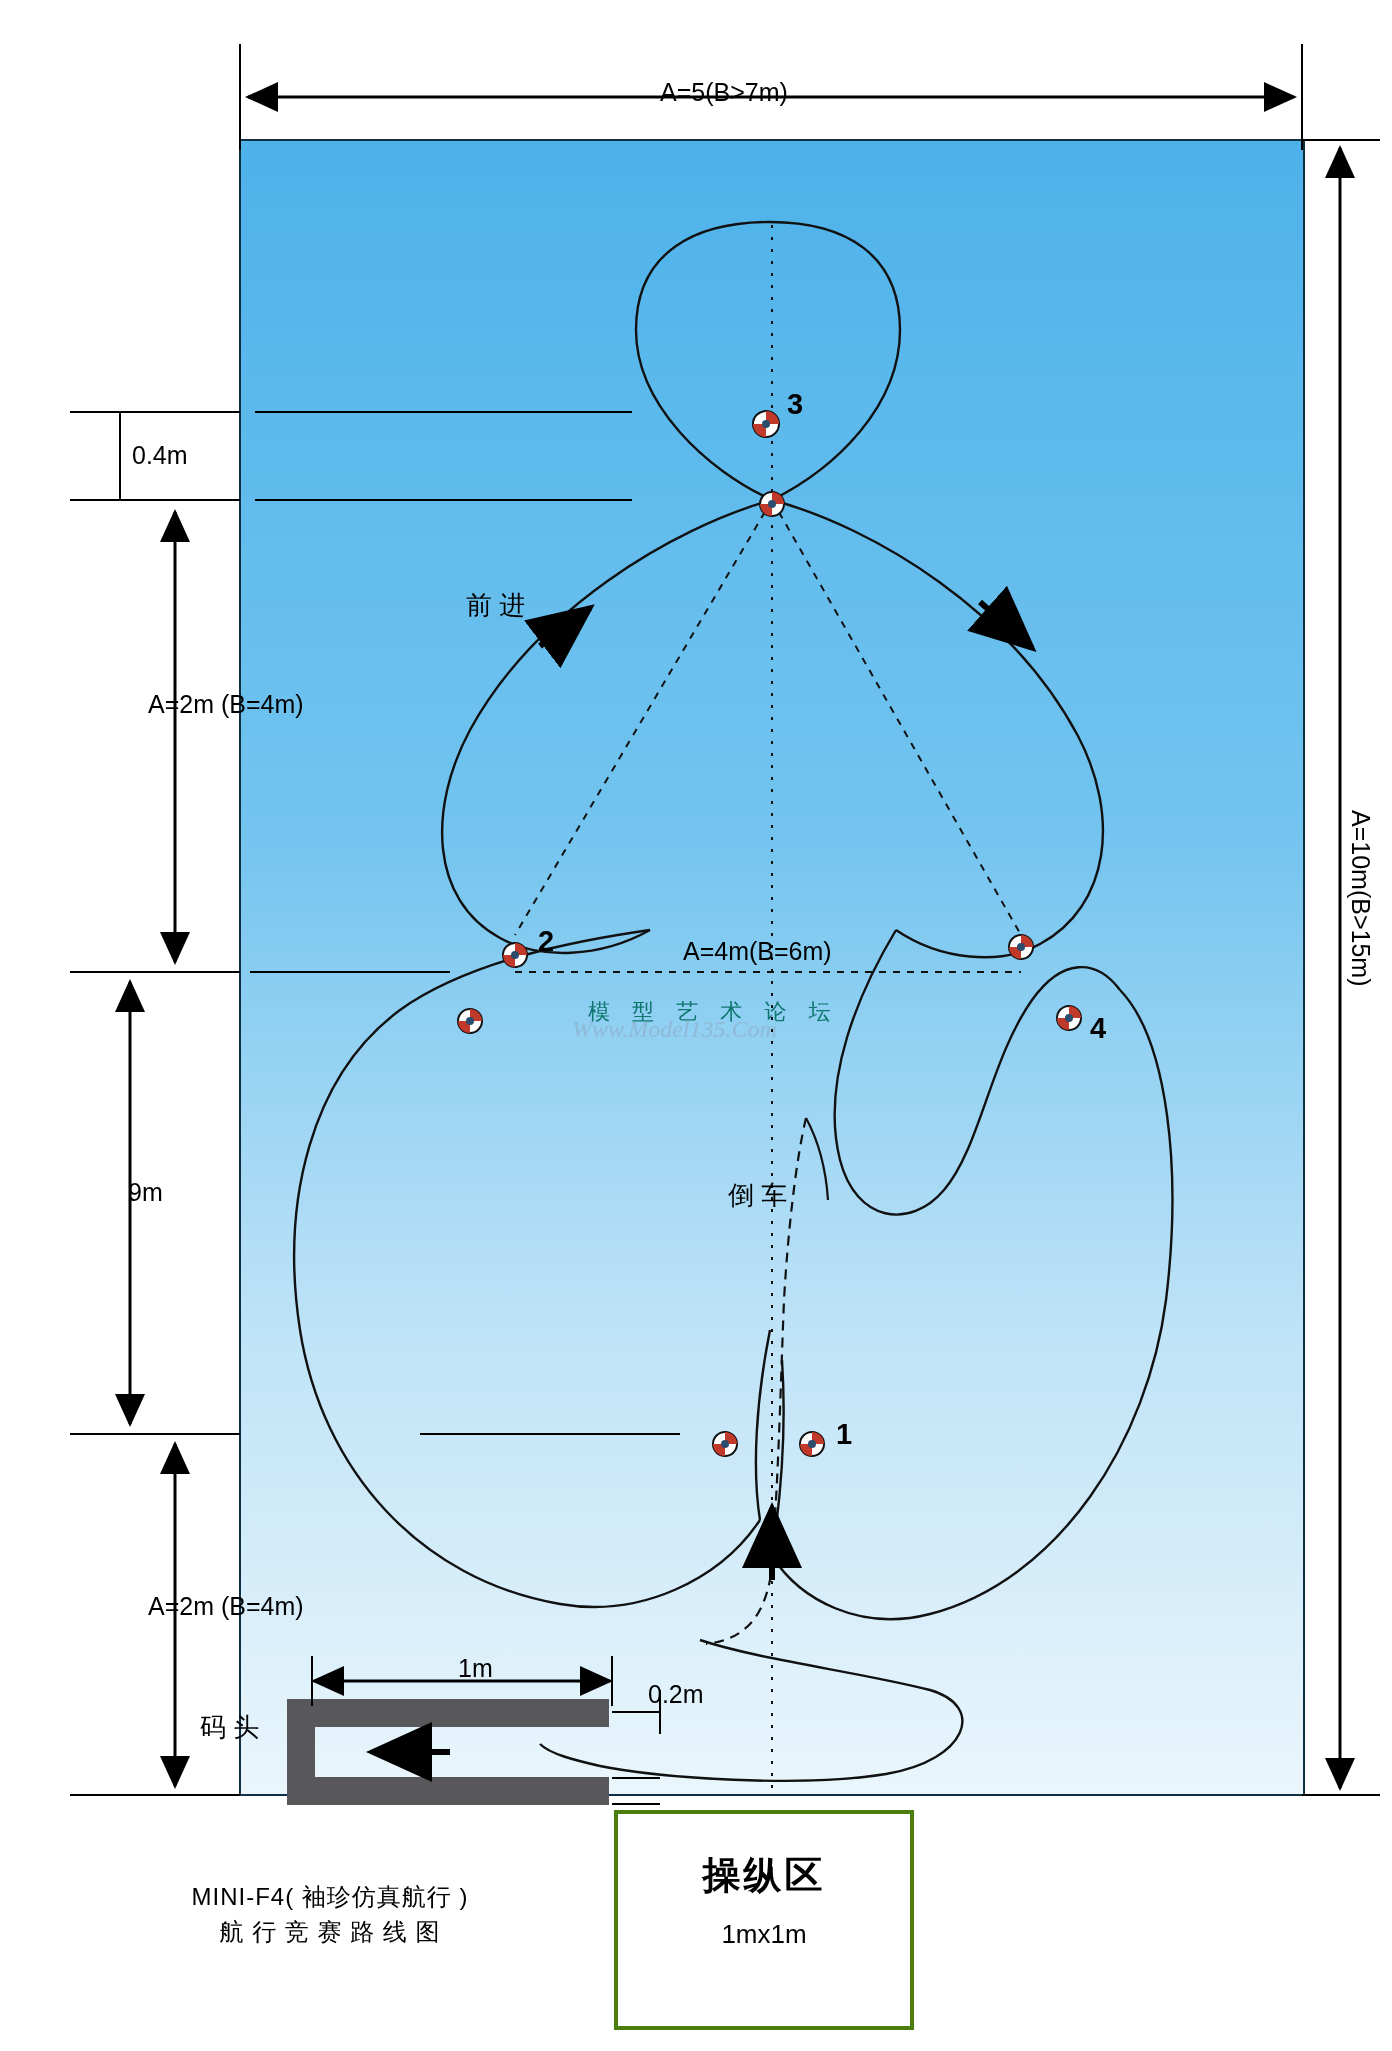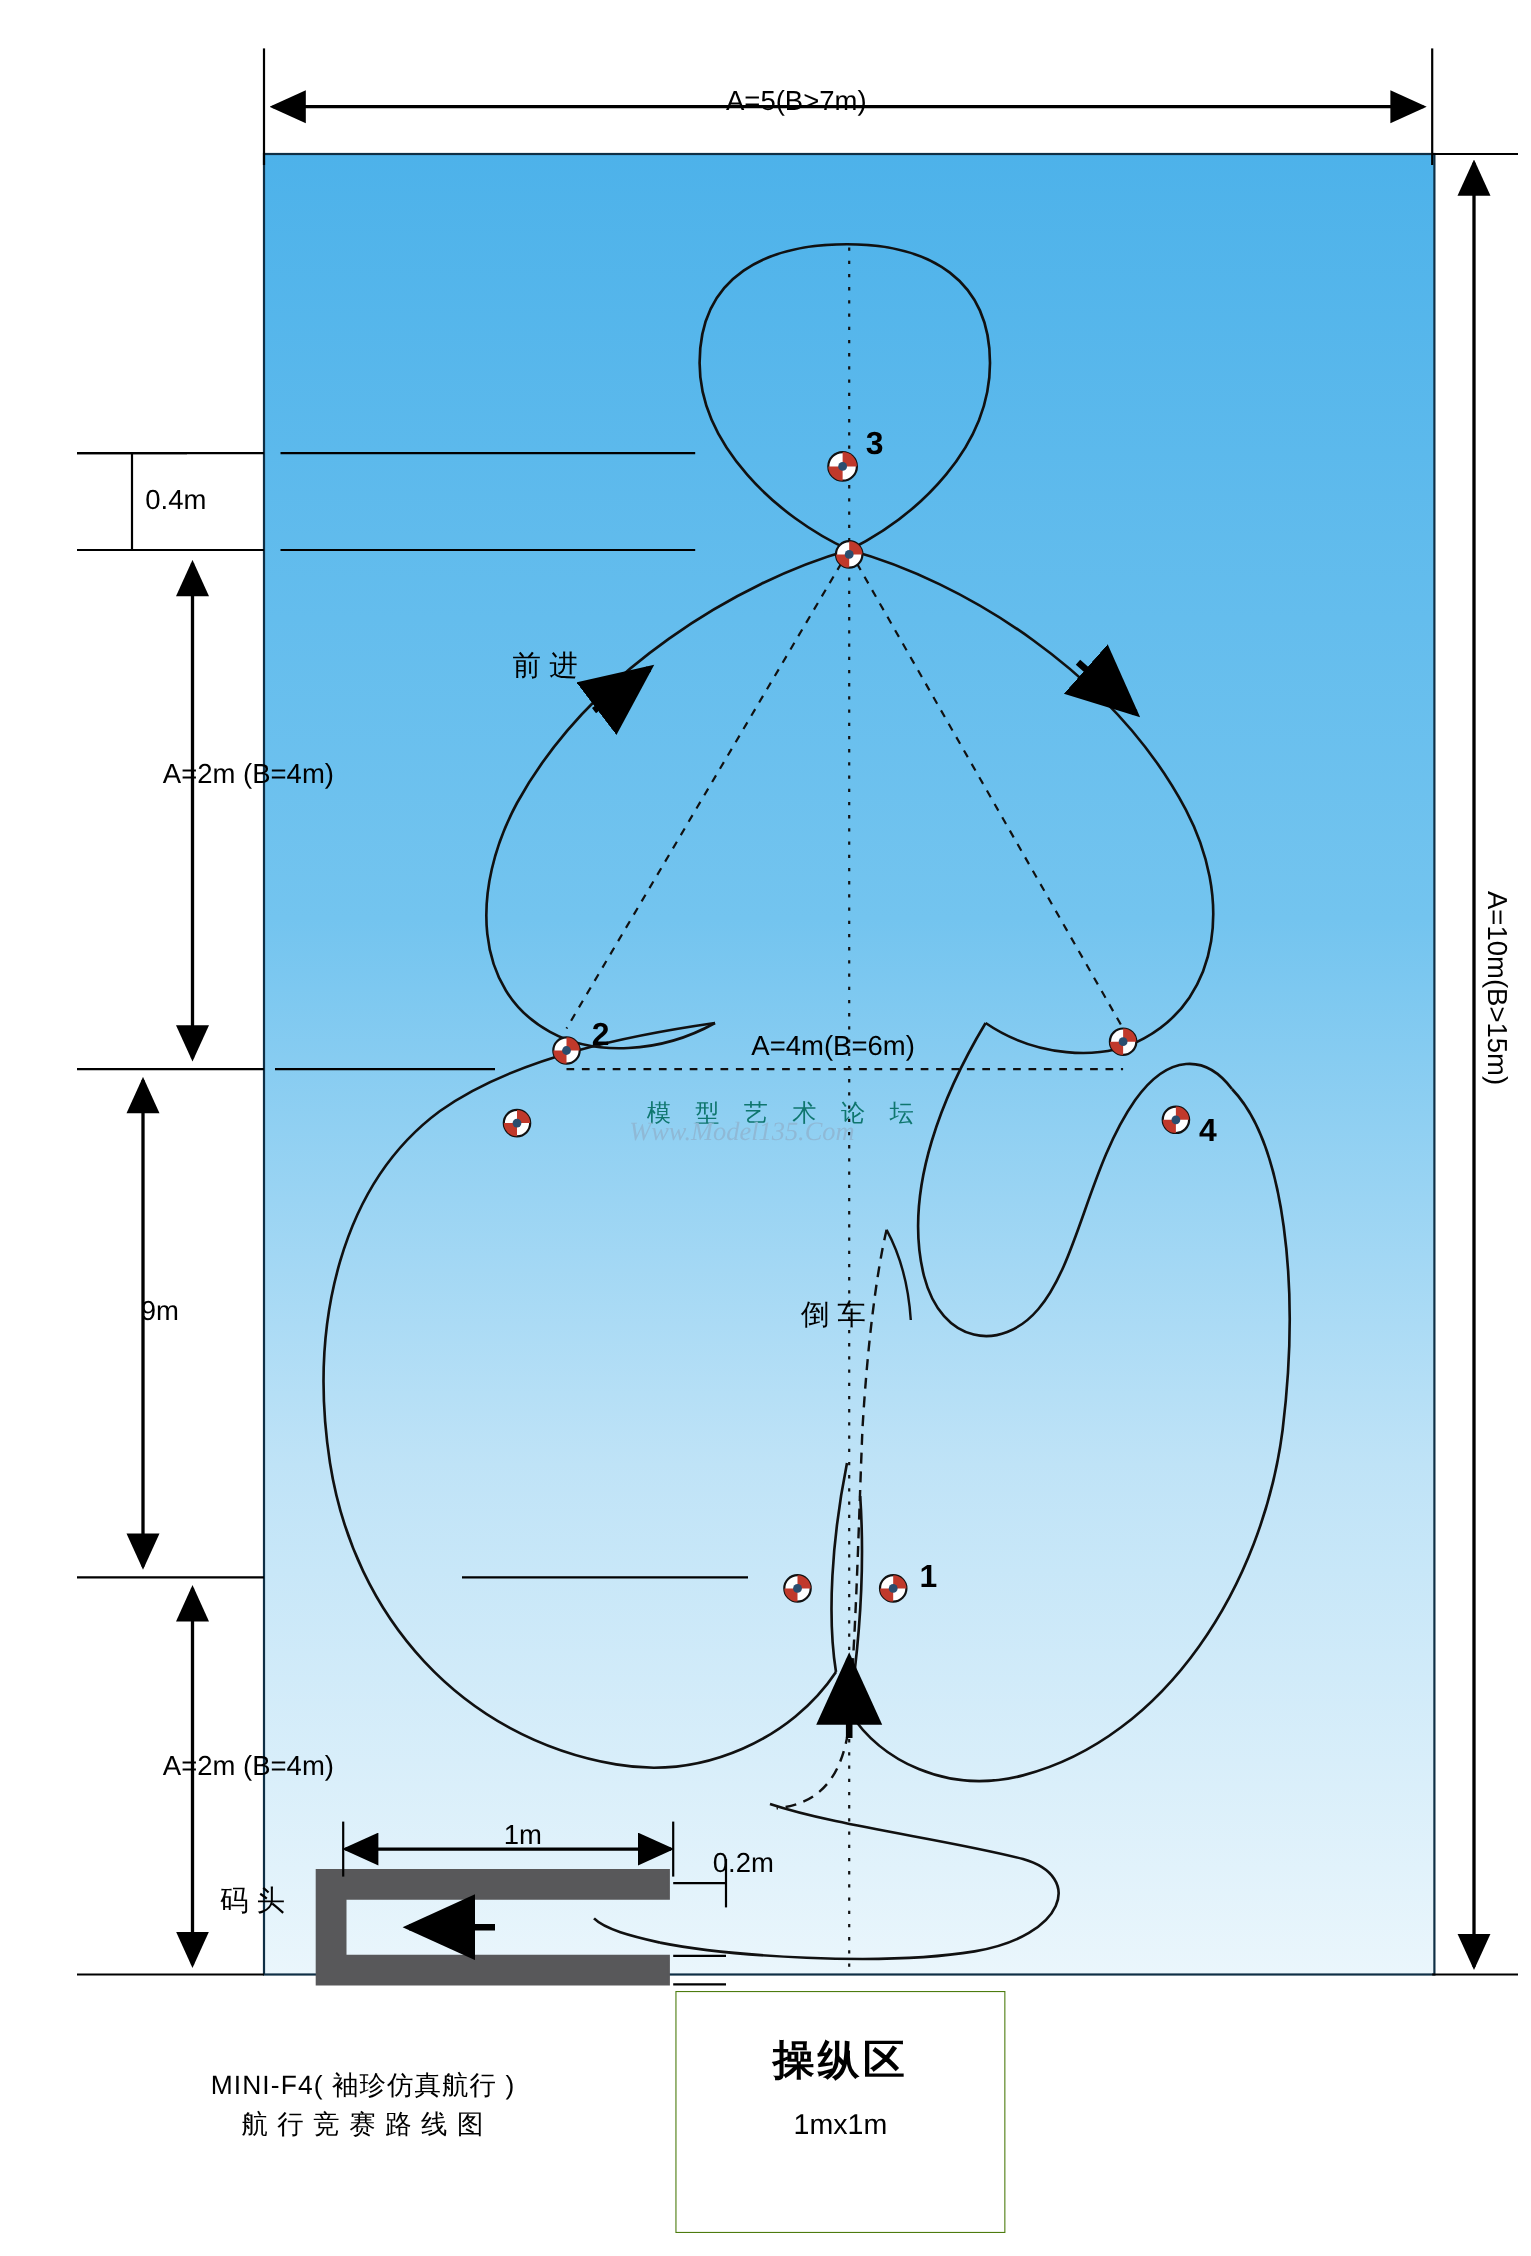--- a/index.html
+++ b/index.html
@@ -48,21 +48,21 @@
   .vertical-label {
     position: absolute;
     font-size: 25px;
     color: #000;
     writing-mode: vertical-rl;
     text-orientation: mixed;
     white-space: nowrap;
   }
   .ctrl-box {
     position: absolute;
-    border: 1px solid #4d7c0f;
+    border: 4px solid #4d7c0f;
     background: #fff;
     box-sizing: border-box;
     text-align: center;
   }
   .ctrl-title { font-size: 38px; font-weight: bold; letter-spacing: 3px; margin-top: 36px; }
   .ctrl-sub { font-size: 26px; margin-top: 18px; }
   .titleblock {
     position: absolute;
     font-size: 24px;
     line-height: 1.45;

